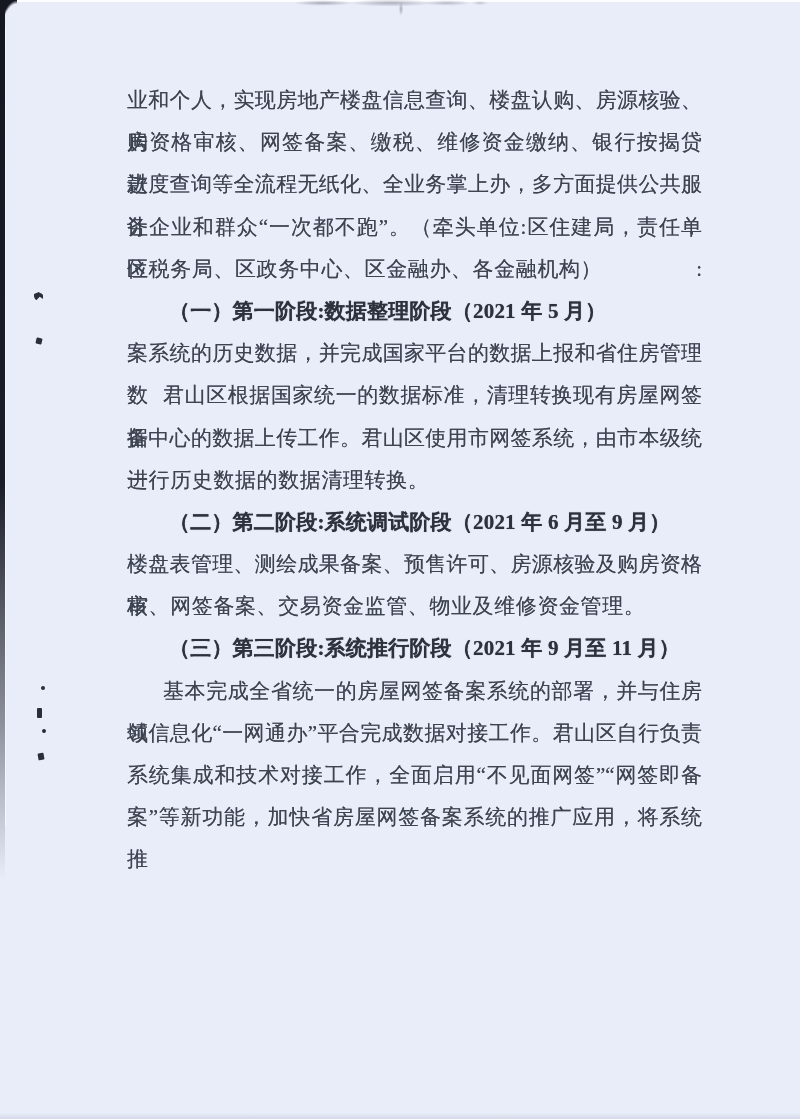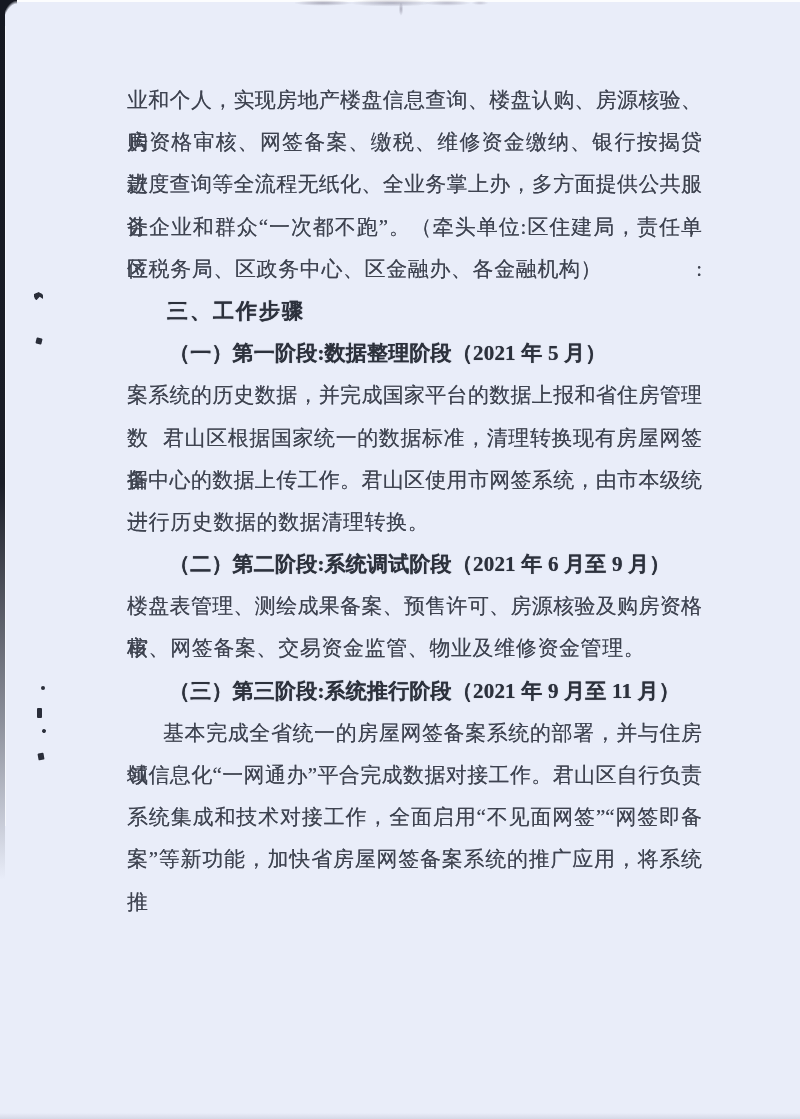--- a/index.html
+++ b/index.html
@@ -85,21 +85,20 @@
   <div class="speck s5"></div>
   <div class="speck s6"></div>
   <div class="bottom-shade"></div>
 
   <div class="doc">
     <div class="ln">业和个人，实现房地产楼盘信息查询、楼盘认购、房源核验、购</div>
     <div class="ln">房资格审核、网签备案、缴税、维修资金缴纳、银行按揭贷款、</div>
     <div class="ln">进度查询等全流程无纸化、全业务掌上办，多方面提供公共服务，</div>
     <div class="ln">让企业和群众“一次都不跑”。（牵头单位:区住建局，责任单位:</div>
     <div class="ln short">区税务局、区政务中心、区金融办、各金融机构）</div>
-    <div class="ln hd h-sec">三、工作步骤</div>
     <div class="ln hd h-stage">（一）第一阶段:数据整理阶段（2021 年 5 月）</div>
     <div class="ln">案系统的历史数据，并完成国家平台的数据上报和省住房管理数</div>
     <div class="ln p1">君山区根据国家统一的数据标准，清理转换现有房屋网签备</div>
     <div class="ln">据中心的数据上传工作。君山区使用市网签系统，由市本级统一</div>
     <div class="ln short">进行历史数据的数据清理转换。</div>
     <div class="ln hd h-stage">（二）第二阶段:系统调试阶段（2021 年 6 月至 9 月）</div>
     <div class="ln">楼盘表管理、测绘成果备案、预售许可、房源核验及购房资格审</div>
     <div class="ln short">核、网签备案、交易资金监管、物业及维修资金管理。</div>
     <div class="ln hd h-stage">（三）第三阶段:系统推行阶段（2021 年 9 月至 11 月）</div>
     <div class="ln p1">基本完成全省统一的房屋网签备案系统的部署，并与住房领</div>

